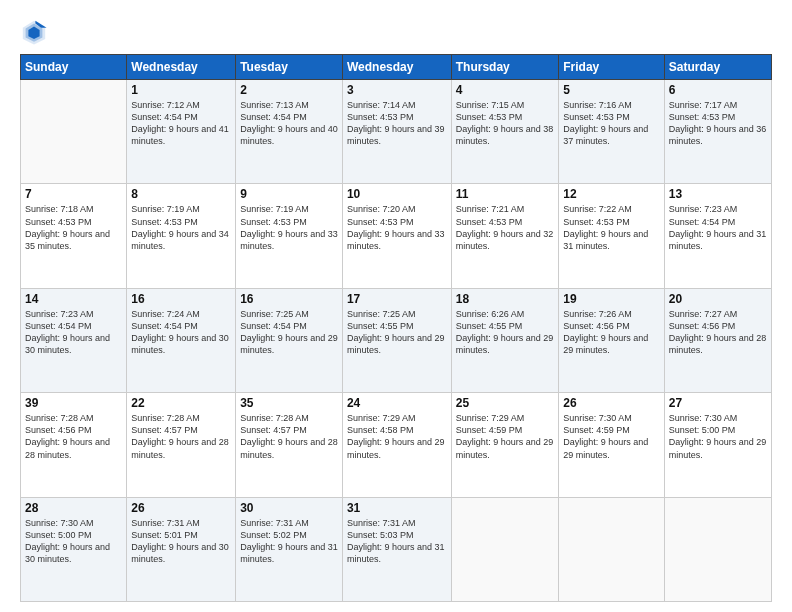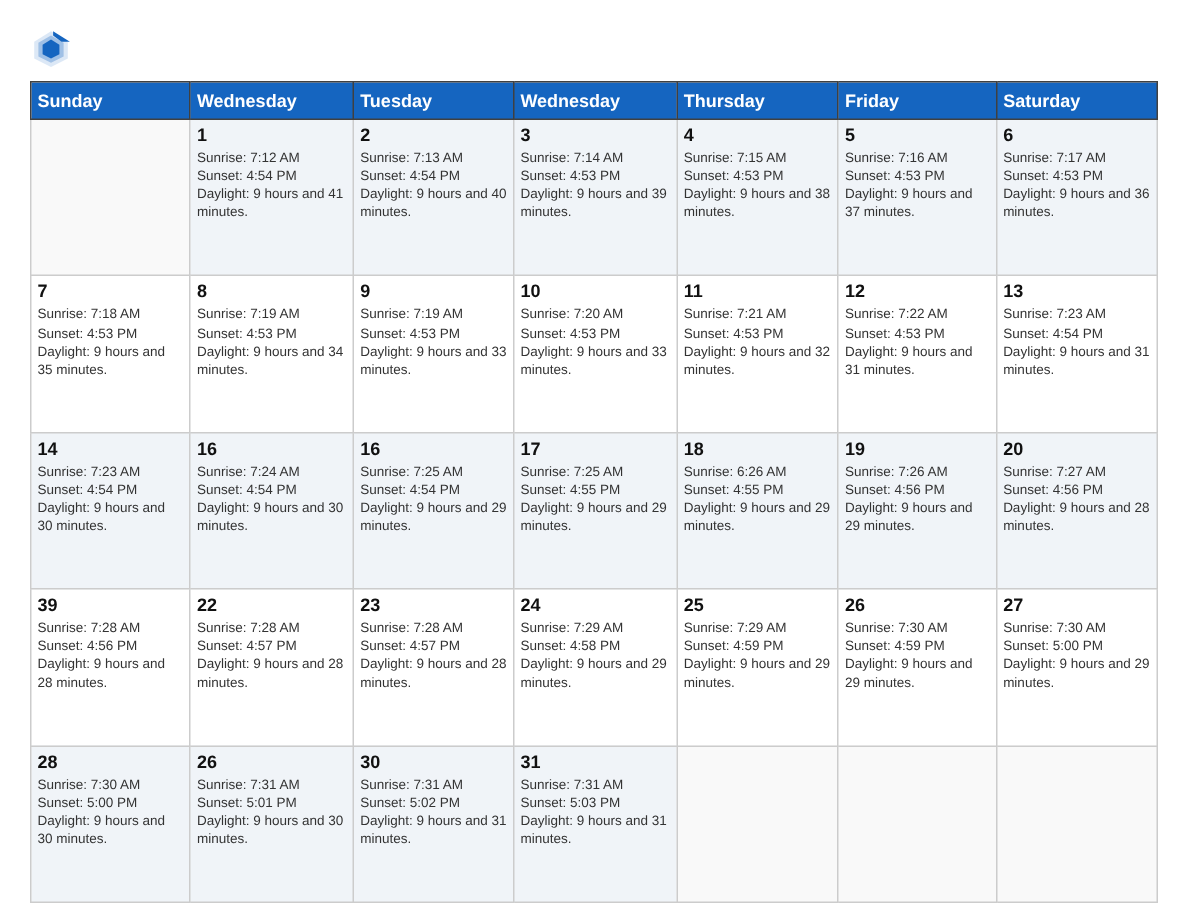--- a/index.html
+++ b/index.html
@@ -286,21 +286,21 @@
 and 28 minutes.</div>
           </td>
           <td>
             <div class="day-number">22</div>
             <div class="day-info">Sunrise: 7:28 AM
 Sunset: 4:57 PM
 Daylight: 9 hours
 and 28 minutes.</div>
           </td>
           <td>
-            <div class="day-number">23</div>
+            <div class="day-number">35</div>
             <div class="day-info">Sunrise: 7:28 AM
 Sunset: 4:57 PM
 Daylight: 9 hours
 and 28 minutes.</div>
           </td>
           <td>
             <div class="day-number">24</div>
             <div class="day-info">Sunrise: 7:29 AM
 Sunset: 4:58 PM
 Daylight: 9 hours

